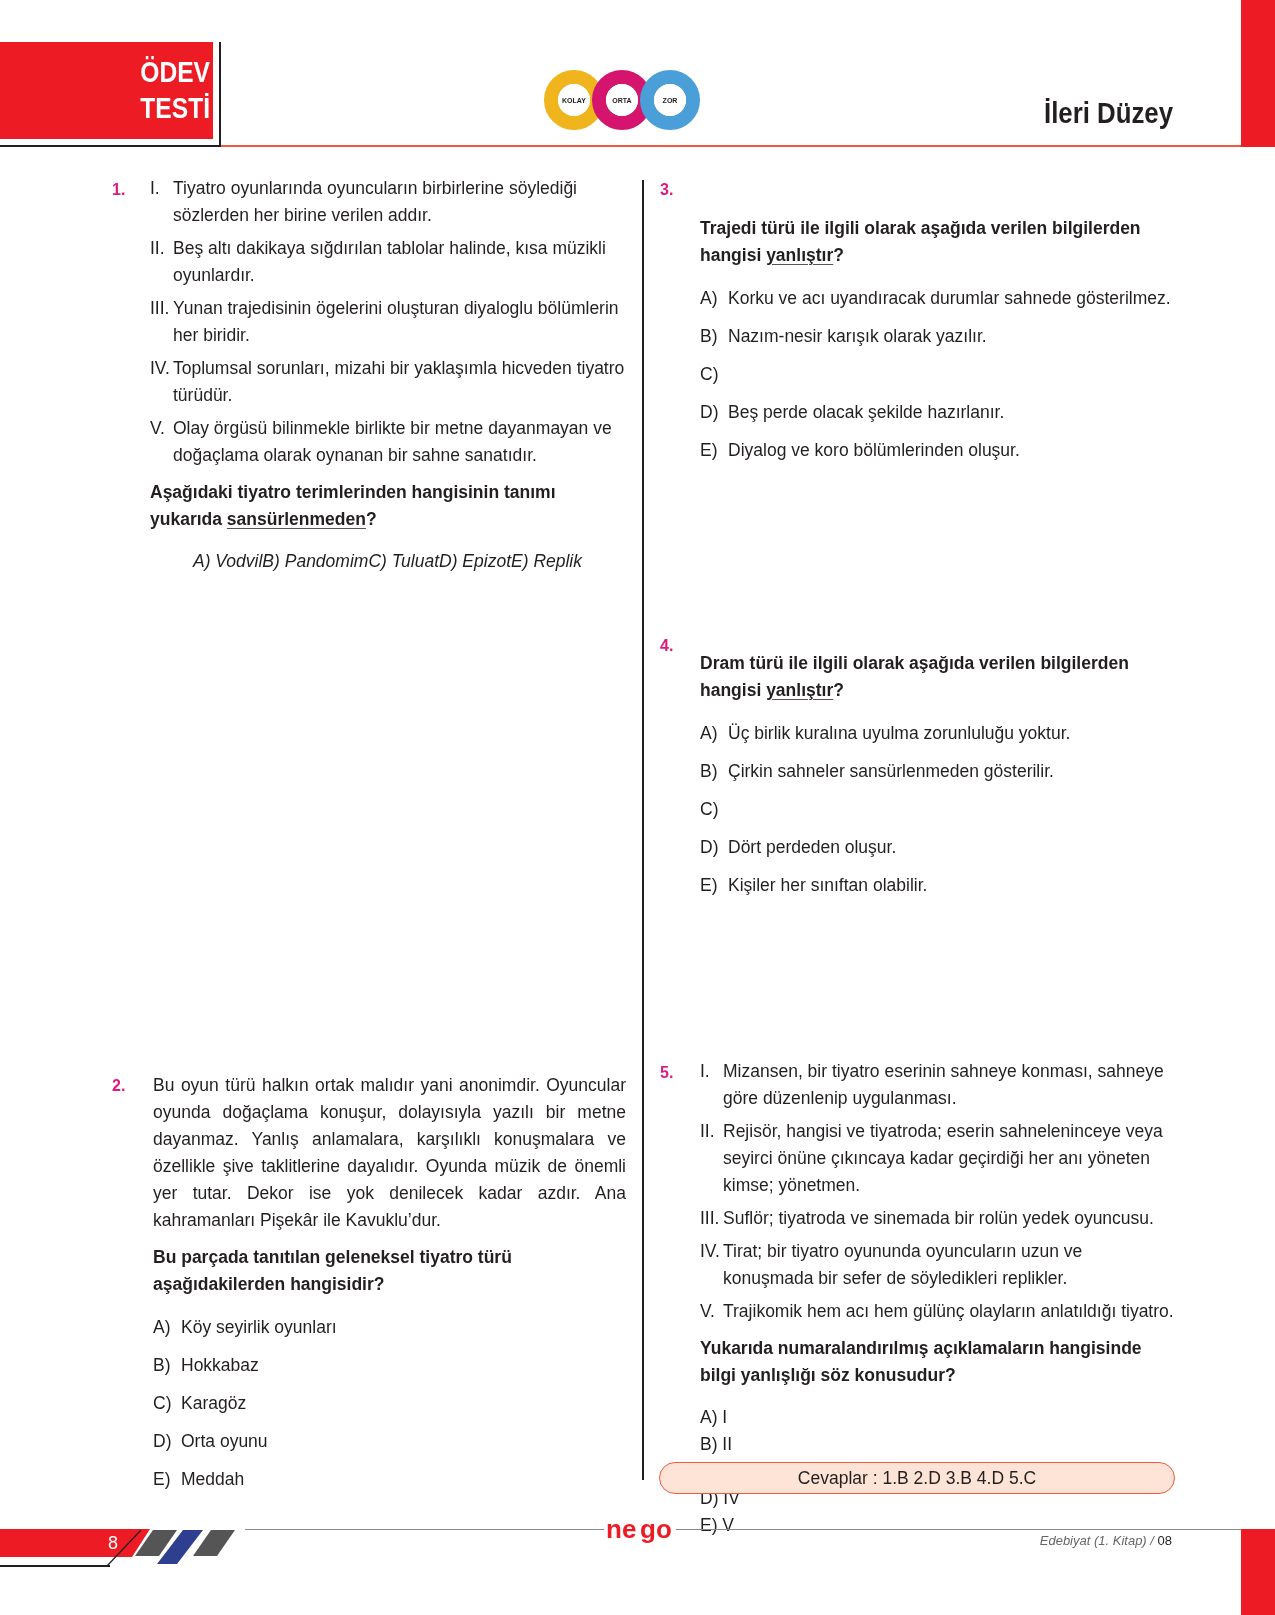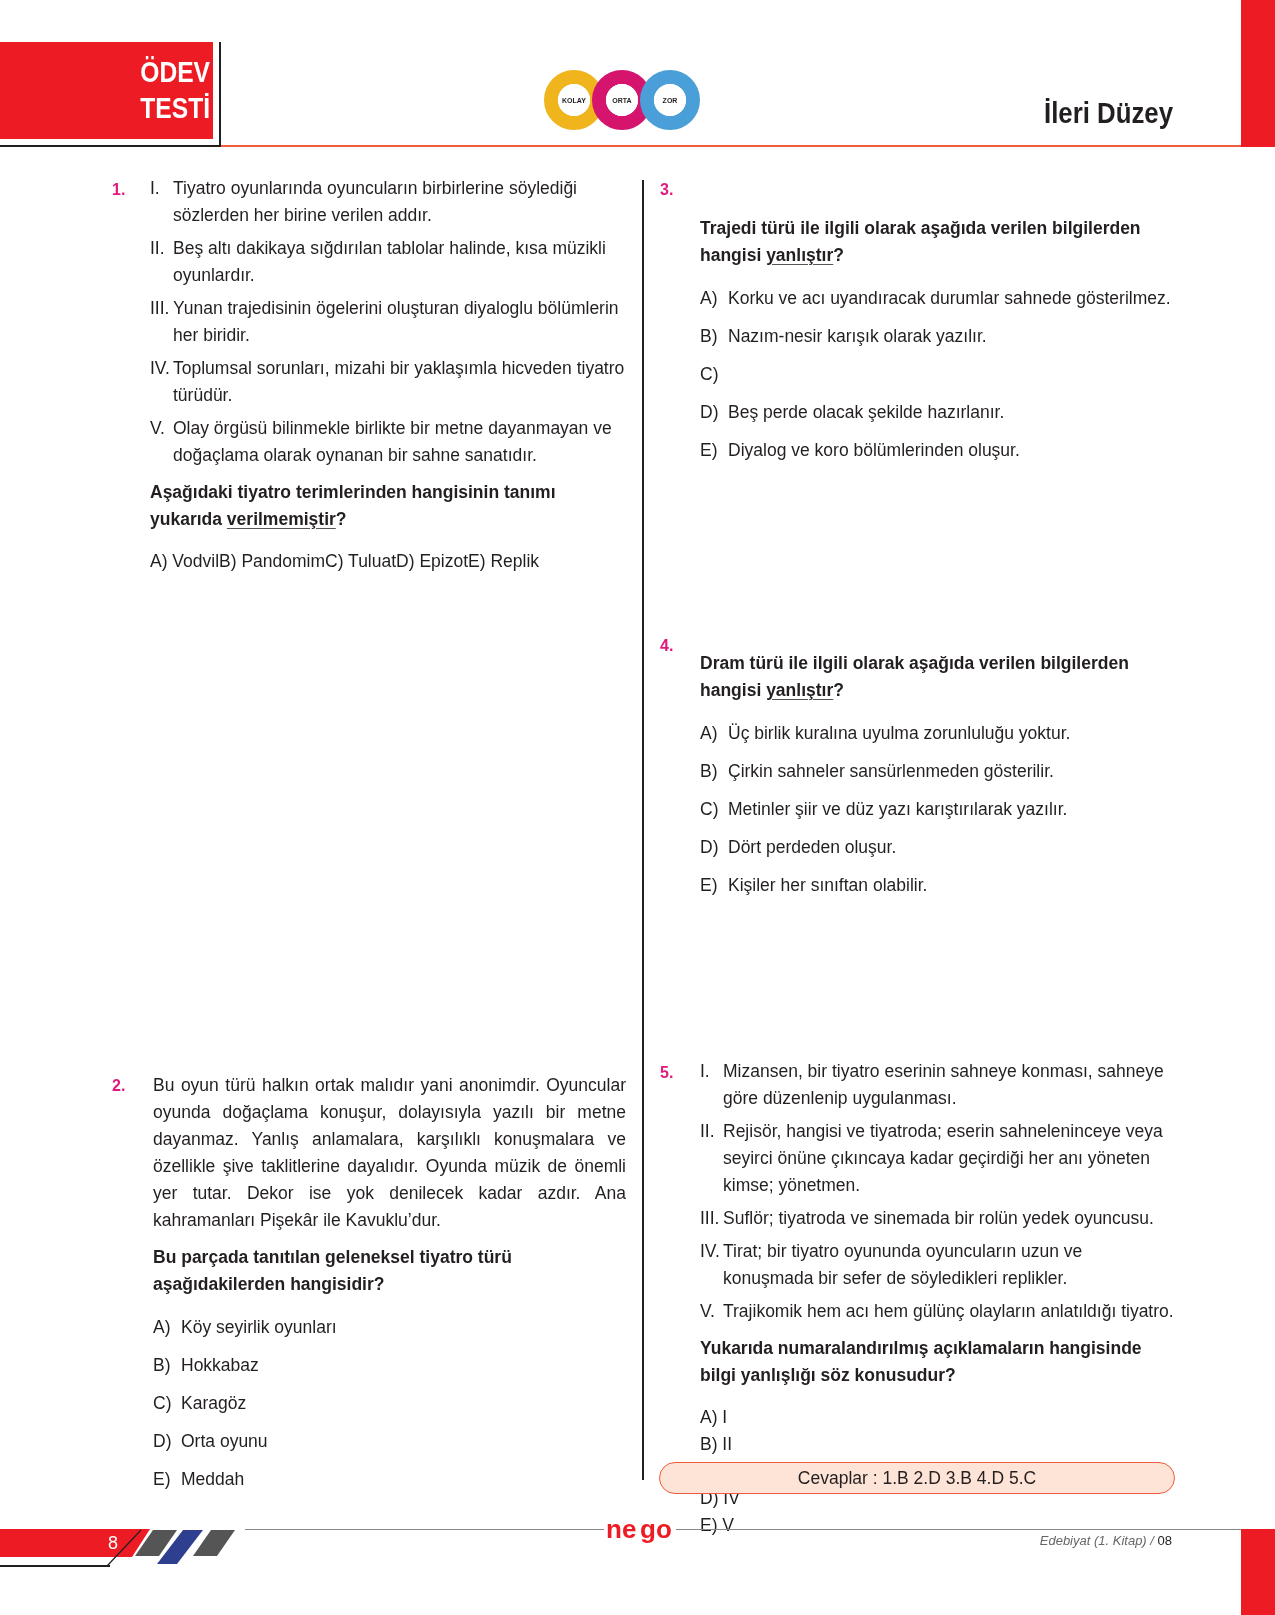--- a/index.html
+++ b/index.html
@@ -96,22 +96,22 @@
       <span>Yunan trajedisinin ögelerini oluşturan diyaloglu bölümlerin her biridir.</span>
     </div>
   <div class="item">
       <span class="roman">IV.</span>
       <span>Toplumsal sorunları, mizahi bir yaklaşımla hicveden tiyatro türüdür.</span>
     </div>
   <div class="item">
       <span class="roman">V.</span>
       <span>Olay örgüsü bilinmekle birlikte bir metne dayanmayan ve doğaçlama olarak oynanan bir sahne sanatıdır.</span>
     </div>
-  <div class="bold" style="margin-top:10px;"><span>Aşağıdaki tiyatro terimlerinden hangisinin tanımı yukarıda </span><span class="u">verilmemiştir</span><span>?</span></div>
-  <div style="display:flex;justify-content:flex-start;margin-top:15px;">
+  <div class="bold" style="margin-top:10px;"><span>Aşağıdaki tiyatro terimlerinden hangisinin tanımı yukarıda </span><span class="u">sansürlenmeden</span><span>?</span></div>
+  <div style="display:flex;justify-content:center;margin-top:15px;font-style:italic;">
     <span>A) Vodvil</span>
     <span>B) Pandomim</span>
     <span>C) Tuluat</span>
     <span>D) Epizot</span>
     <span>E) Replik</span>
   </div>
 </div>
 
 <div class="abs qnum" style="left:112px;top:1077px;">2.</div>
 <div class="abs txt" style="left:153px;top:1072px;width:473px;">
@@ -174,21 +174,20 @@
     <div class="opt">
         <span class="ol">A)</span>
         <span>Üç birlik kuralına uyulma zorunluluğu yoktur.</span>
       </div>
     <div class="opt">
         <span class="ol">B)</span>
         <span>Çirkin sahneler sansürlenmeden gösterilir.</span>
       </div>
     <div class="opt">
         <span class="ol">C)</span>
-        <span>Metinler şiir ve düz yazı karıştırılarak yazılır.</span>
       </div>
     <div class="opt">
         <span class="ol">D)</span>
         <span>Dört perdeden oluşur.</span>
       </div>
     <div class="opt">
         <span class="ol">E)</span>
         <span>Kişiler her sınıftan olabilir.</span>
       </div>
   </div>

